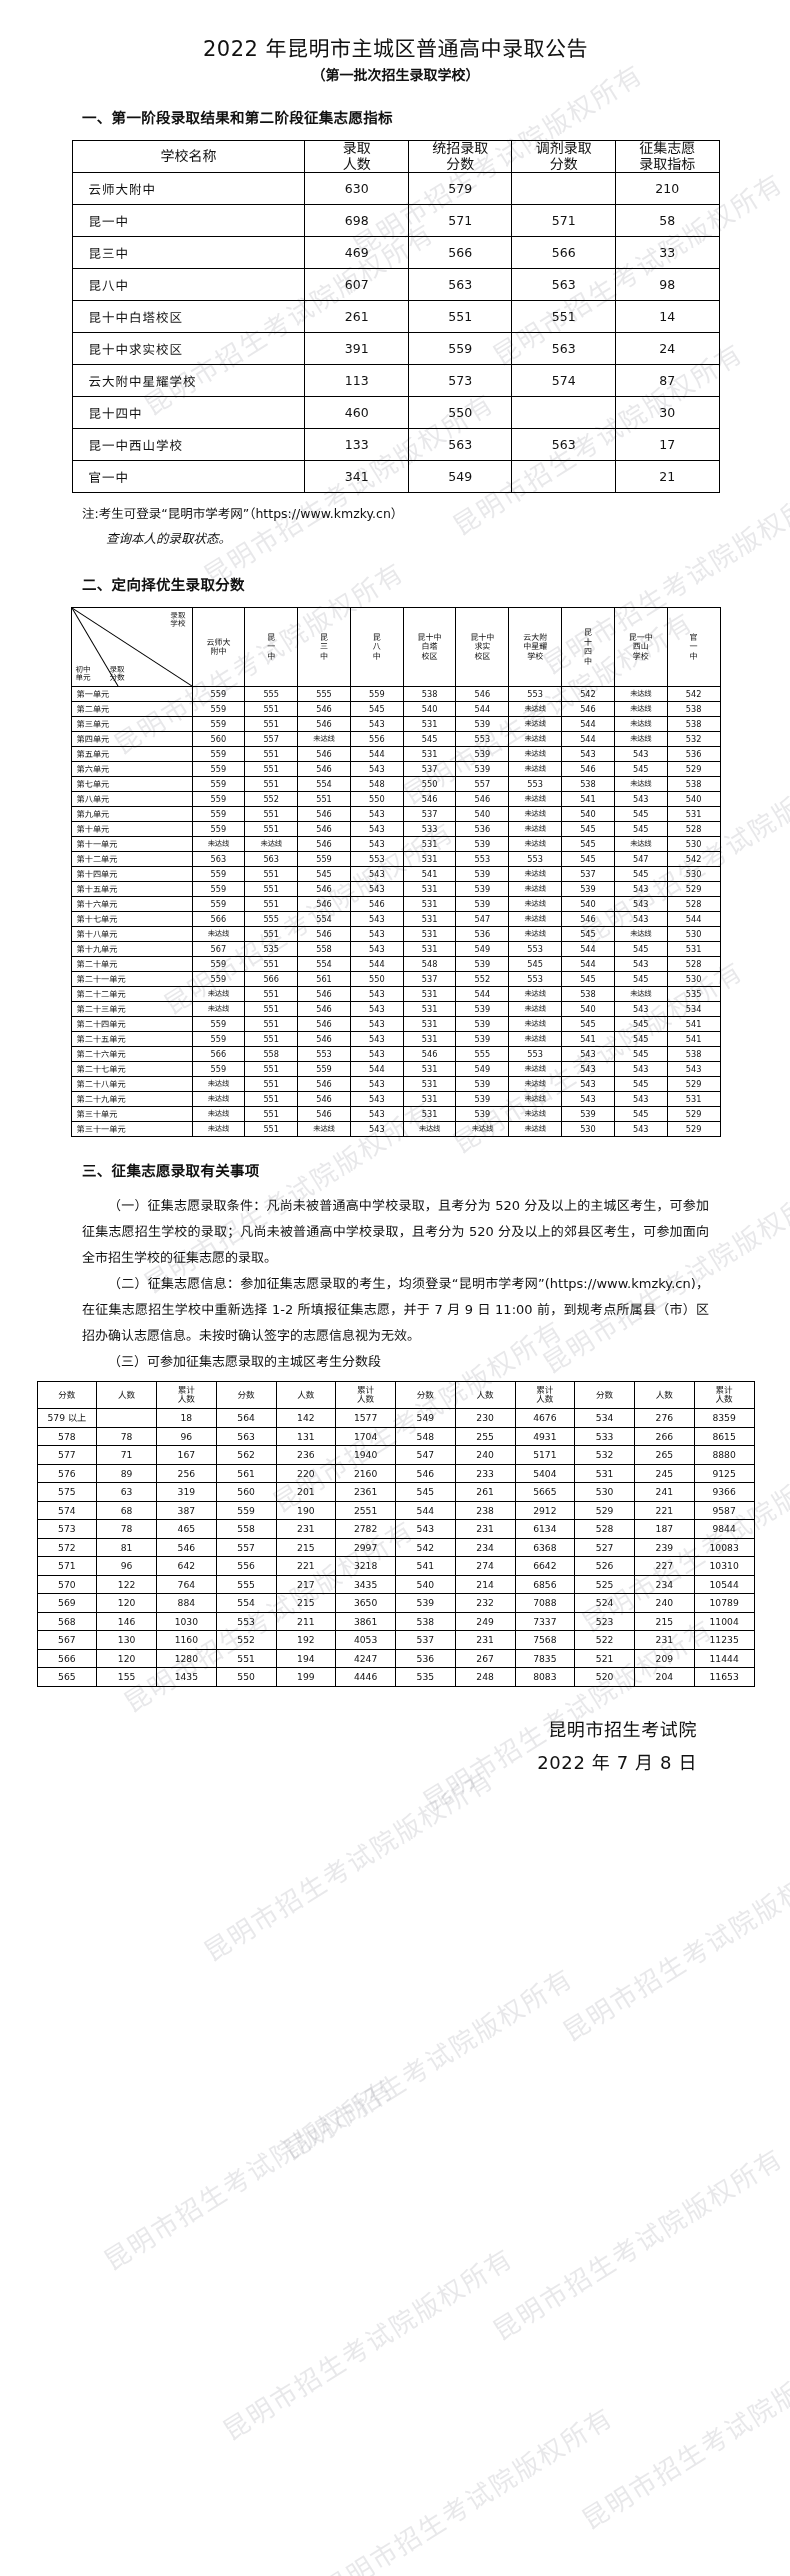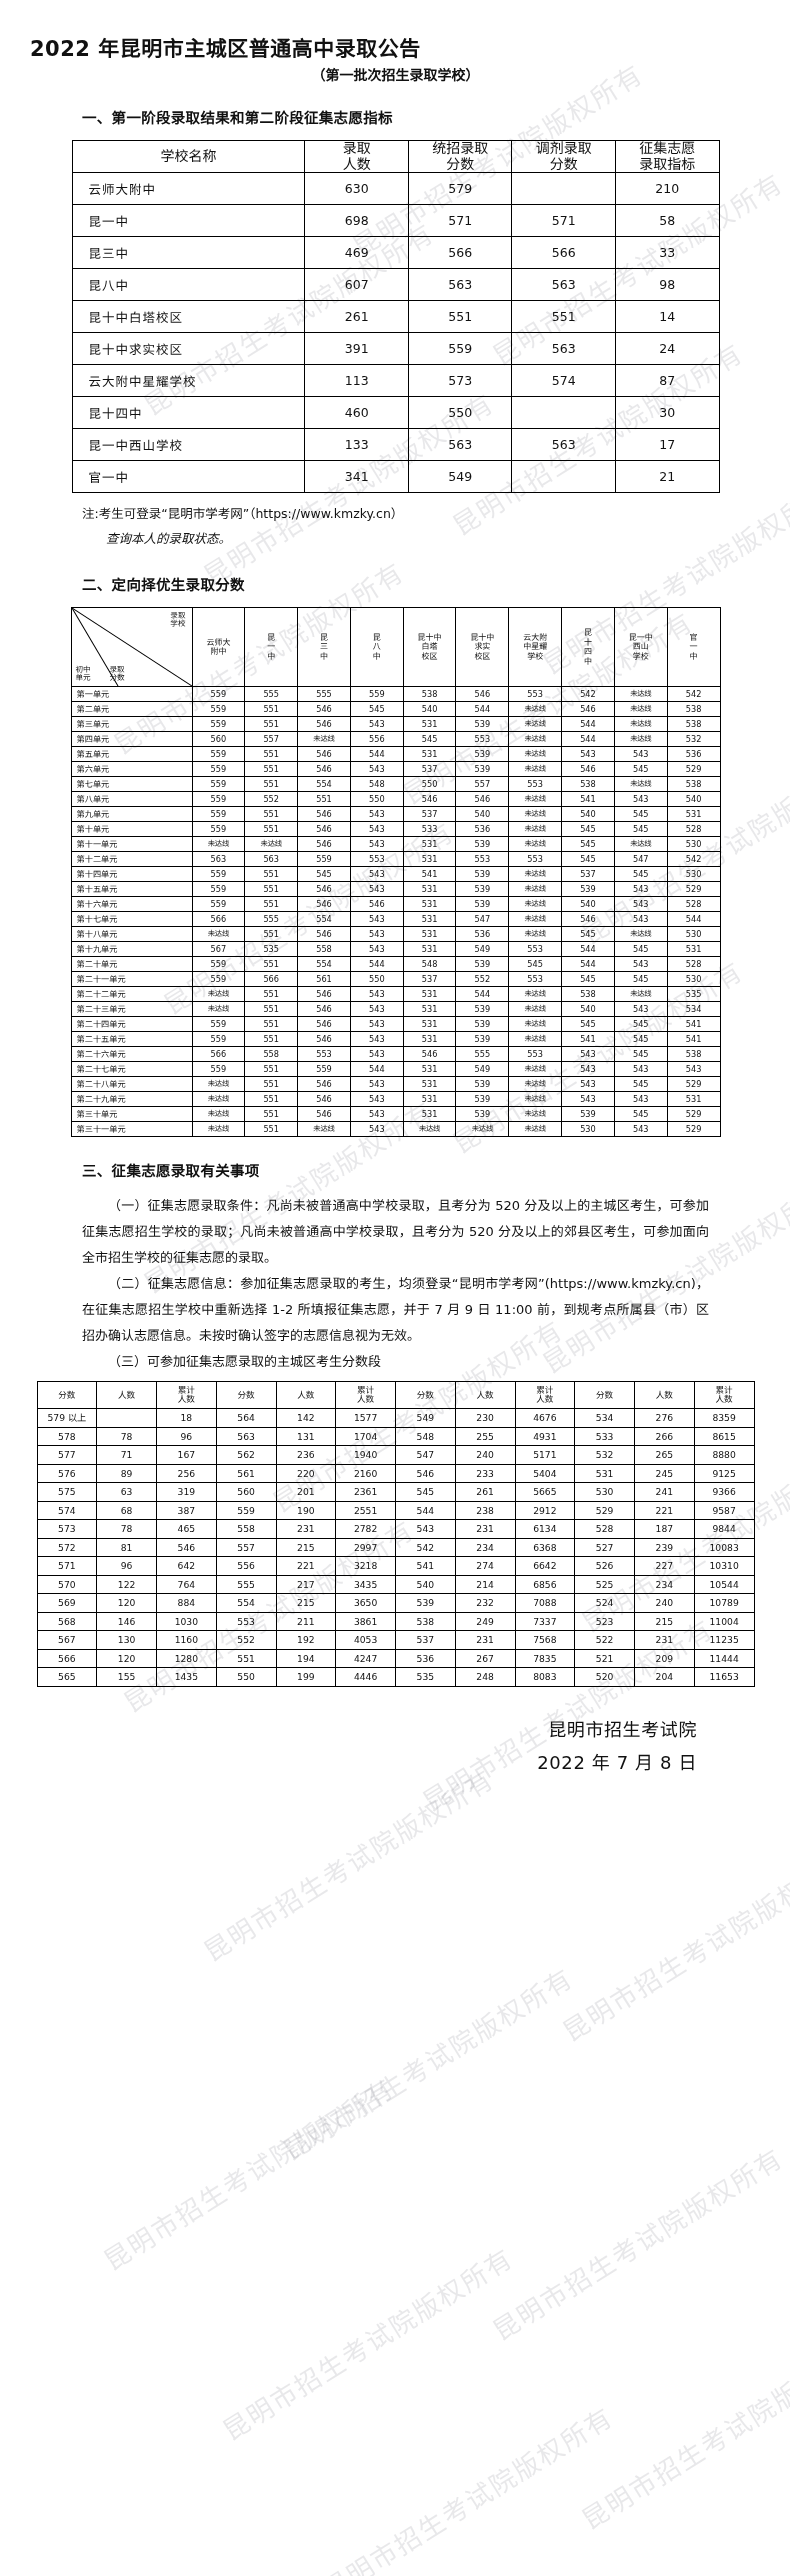--- a/index.html
+++ b/index.html
@@ -33,22 +33,22 @@
     white-space:nowrap;
     transform-origin:center center;
     letter-spacing:2px;
   }
 
   .content{position:relative; z-index:2;}
 
   
   h1.doc-title{
     font-size:21px;
-    font-weight:bold;
-    text-align:left;
+    font-weight:normal;
+    text-align:center;
     margin:14px 0 2px 0;
     letter-spacing:0.5px;
     font-family:"DejaVu Sans","Liberation Sans",sans-serif;
   }
   .doc-subtitle{
     font-size:14px;
     text-align:center;
     margin:0 0 22px 0;
     font-weight:bold;
   }

